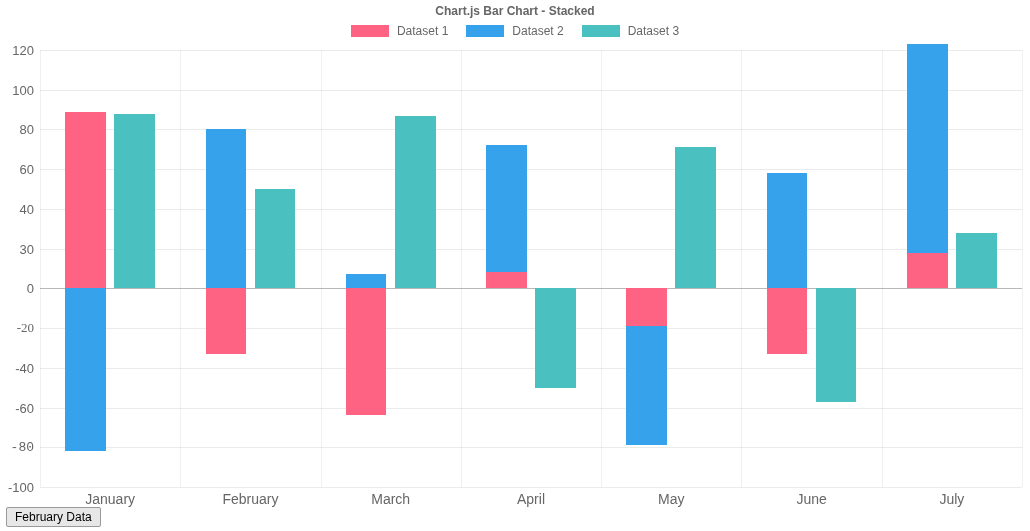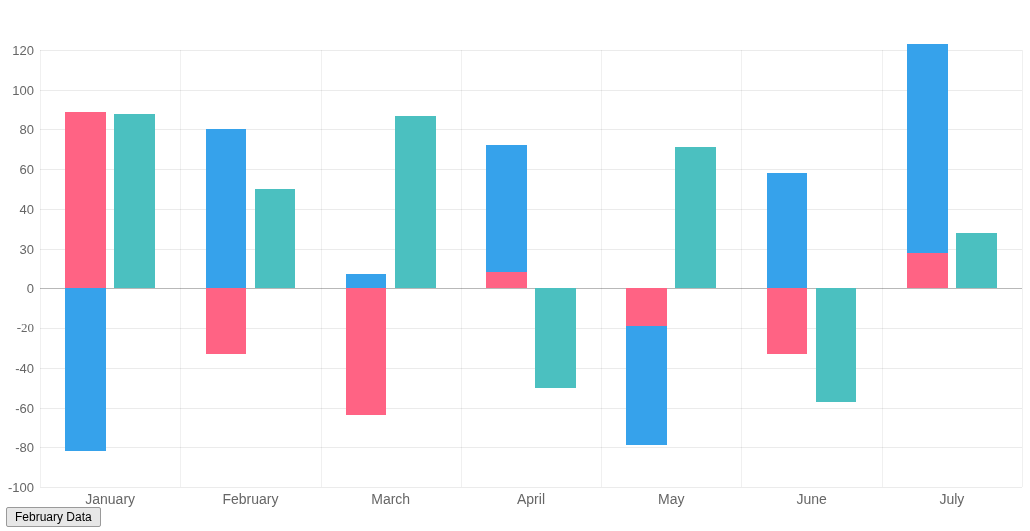--- a/index.html
+++ b/index.html
@@ -111,28 +111,43 @@
     color: #000;
     border-radius: 2px;
     cursor: pointer;
   }
 </style>
 </head>
 <body>
 
 <div class="wrapper">
 
-
+  <div class="chart-title">Chart.js Bar Chart - Stacked</div>
+
+  <div class="legend" id="legend">
+      <span class="legend-item">
+        <span class="swatch" style="background: rgb(255, 99, 132);"></span>
+        <span>Dataset 1</span>
+      </span>
+      <span class="legend-item">
+        <span class="swatch" style="background: rgb(54, 162, 235);"></span>
+        <span>Dataset 2</span>
+      </span>
+      <span class="legend-item">
+        <span class="swatch" style="background: rgb(75, 192, 192);"></span>
+        <span>Dataset 3</span>
+      </span>
+    </div>
 
   <div class="plot-wrap">
     <div class="plot" id="plot">
         <div class="gridline" style="top: 100%;"></div>
         <div class="ytick" style="top: 100%;">-100</div>
         <div class="gridline" style="top: 90.9091%;"></div>
-        <div class="ytick" style="top: 90.9091%;">-80</div>
+        <div class="ytick" style="top: 90.9091%; font-family: Liberation Mono, monospace;">-80</div>
         <div class="gridline" style="top: 81.8182%;"></div>
         <div class="ytick" style="top: 81.8182%;">-60</div>
         <div class="gridline" style="top: 72.7273%;"></div>
         <div class="ytick" style="top: 72.7273%;">-40</div>
         <div class="gridline" style="top: 63.6364%;"></div>
         <div class="ytick" style="top: 63.6364%; font-family: Liberation Serif, serif;">-20</div>
         <div class="gridline zero" style="top: 54.5455%;"></div>
         <div class="ytick" style="top: 54.5455%;">0</div>
         <div class="gridline" style="top: 45.4545%;"></div>
         <div class="ytick" style="top: 45.4545%;">30</div>

